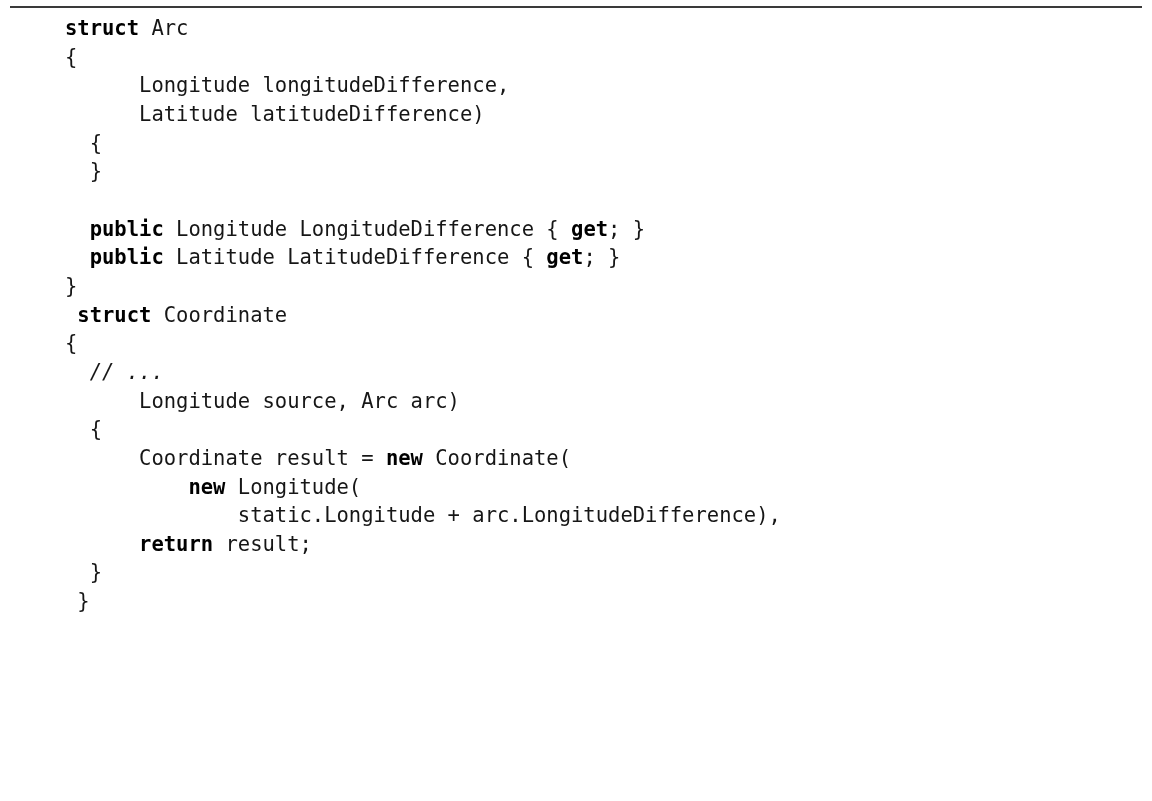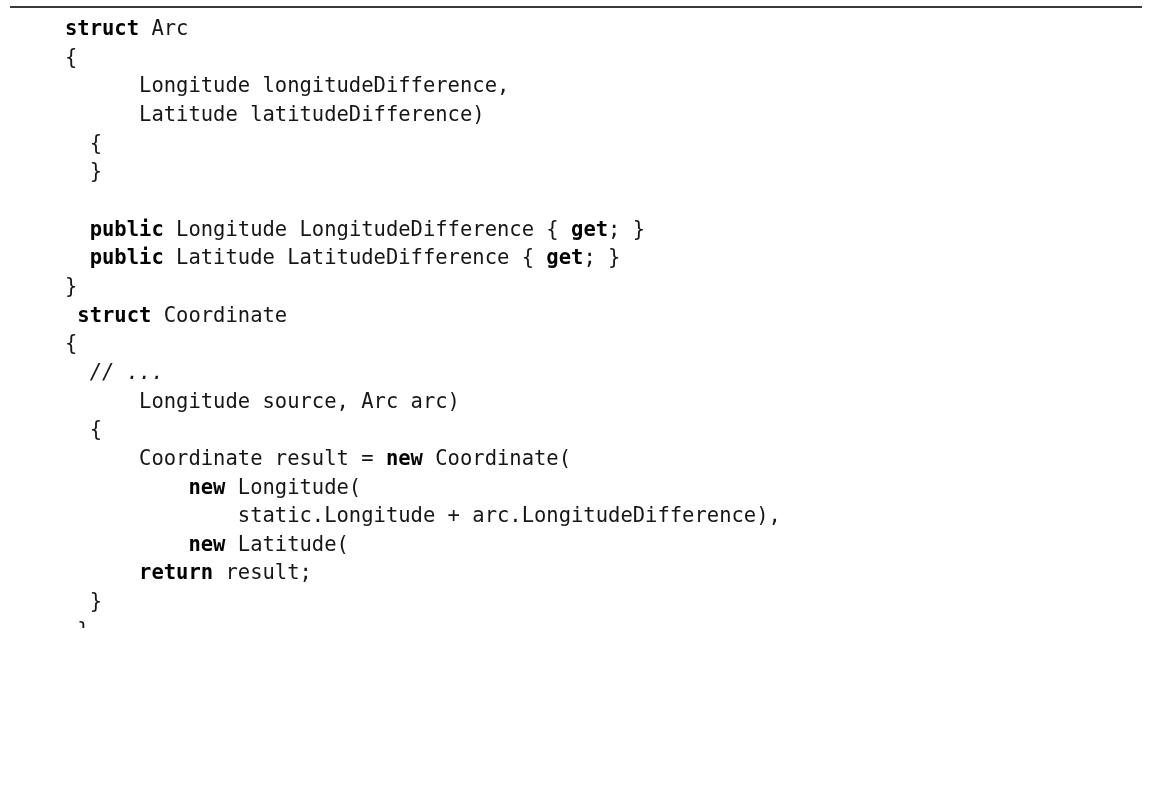--- a/index.html
+++ b/index.html
@@ -57,19 +57,18 @@
       <div class="line"><span class="pl">  </span><span class="kw">public</span><span class="pl"> Latitude LatitudeDifference { </span><span class="kw">get</span><span class="pl">; }</span></div>
       <div class="line"><span class="pl">}</span></div>
       <div class="line"><span class="pl"> </span><span class="kw">struct</span><span class="pl"> Coordinate</span></div>
       <div class="line"><span class="pl">{</span></div>
       <div class="line"><span class="pl">  </span><span class="cm">// ...</span></div>
       <div class="line"><span class="pl">      Longitude source, Arc arc)</span></div>
       <div class="line"><span class="pl">  {</span></div>
       <div class="line"><span class="pl">      Coordinate result = </span><span class="kw">new</span><span class="pl"> Coordinate(</span></div>
       <div class="line"><span class="pl">          </span><span class="kw">new</span><span class="pl"> Longitude(</span></div>
       <div class="line"><span class="pl">              static.Longitude + arc.LongitudeDifference),</span></div>
-      <div class="line"><span class="pl">          </span><span class="kw">new</span><span class="pl"> Latitude(</span></div>
       <div class="line"><span class="pl">      </span><span class="kw">return</span><span class="pl"> result;</span></div>
       <div class="line"><span class="pl">  }</span></div>
       <div class="line"><span class="pl"> }</span></div>
     </div>
   <div class="rule bottom"></div>
 </div>
 
 </body></html>

